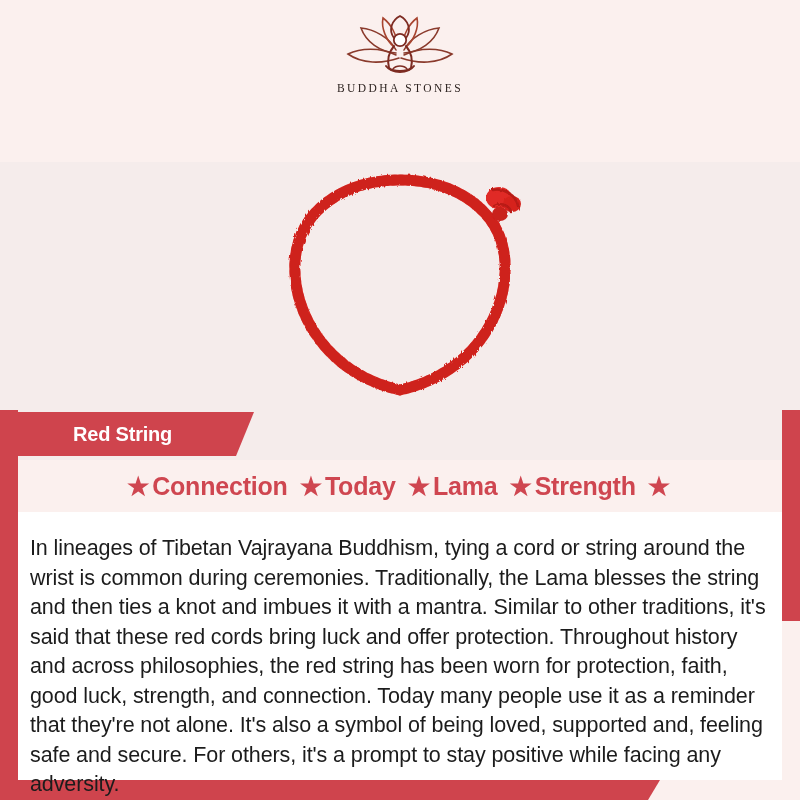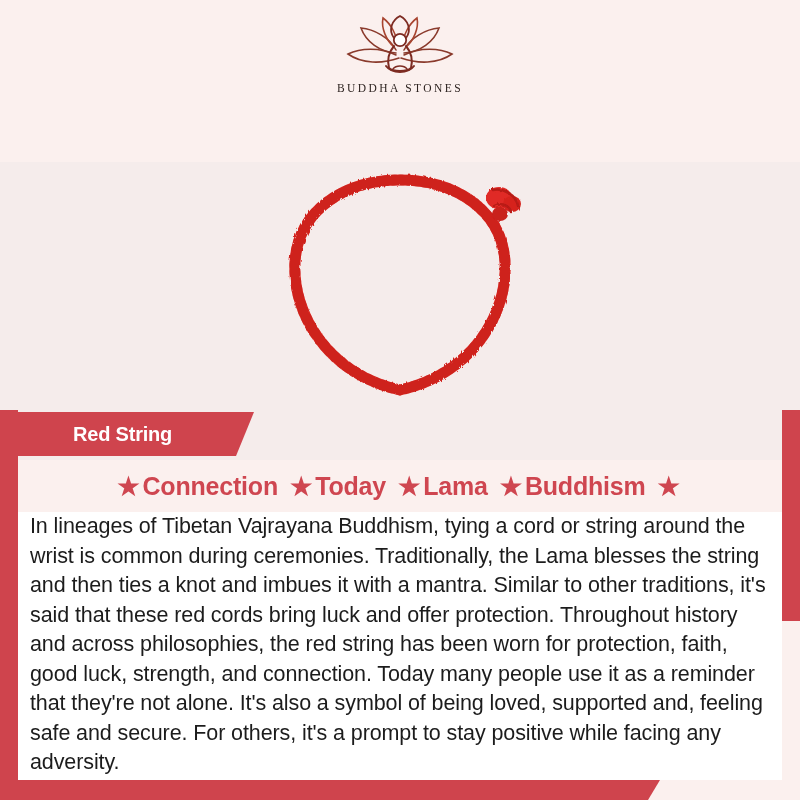--- a/index.html
+++ b/index.html
@@ -98,21 +98,21 @@
     font-family:"Liberation Sans Narrow","Liberation Sans", sans-serif;
     letter-spacing:-0.2px; white-space:nowrap;
   }
   .benefit .star{ font-size:25px; line-height:1; margin-right:3px; }
   .benefit + .benefit{ margin-left:10px; }
 
   
   .copy{
     position:absolute; top:512px; left:18px; width:764px; height:268px;
     background:#ffffff;
-    padding:0 12px 0 12px;
+    padding:22px 12px 0 12px;
   }
   .copy p{
     font-family:"Liberation Sans Narrow","Liberation Sans", sans-serif;
     font-size:21.5px; line-height:29.5px; color:#1c1c1c;
     text-align:left; letter-spacing:-0.1px;
   }
 </style>
 </head>
 <body>
 
@@ -201,21 +201,21 @@
   <span class="benefit">
     <span class="star">★</span>
     <span>Today</span>
   </span>
   <span class="benefit">
     <span class="star">★</span>
     <span>Lama</span>
   </span>
   <span class="benefit">
     <span class="star">★</span>
-    <span>Buddhism</span>
+    <span>Strength</span>
   </span>
   <span class="benefit">
     <span class="star">★</span>
   </span>
 </div>
 
 <div class="copy">
   <p>In lineages of Tibetan Vajrayana Buddhism, tying a cord or string around the wrist is common during ceremonies. Traditionally, the Lama blesses the string and then ties a knot and imbues it with a mantra. Similar to other traditions, it's said that these red cords bring luck and offer protection. Throughout history and across philosophies, the red string has been worn for protection, faith, good luck, strength, and connection. Today many people use it as a reminder that they're not alone. It's also a symbol of being loved, supported and, feeling safe and secure. For others, it's a prompt to stay positive while facing any adversity.</p>
 </div>
 

